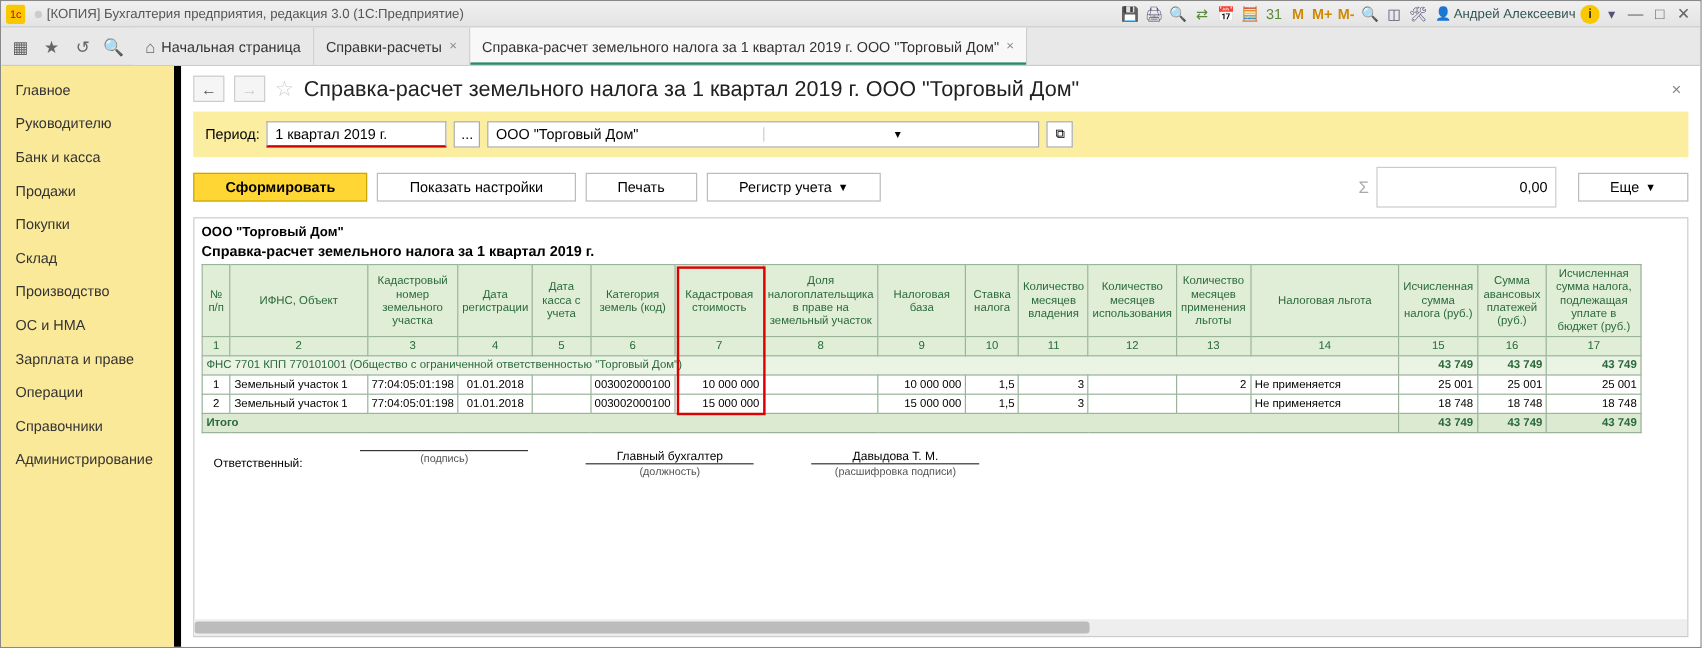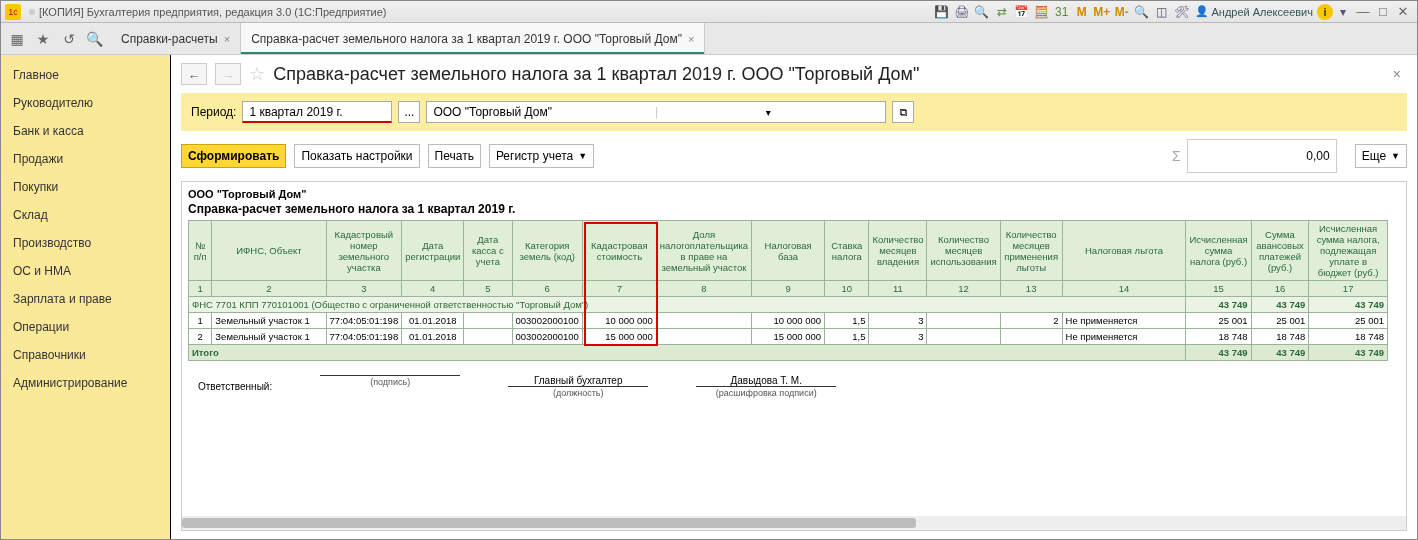--- a/index.html
+++ b/index.html
@@ -24,21 +24,21 @@
 .tabsbar .quick { display:flex;align-items:center;padding:0 6px; gap:6px; }
 .tabsbar .quick span{width:20px;height:20px;display:flex;align-items:center;justify-content:center;font-size:14px;color:#666;cursor:pointer;}
 .tab { display:flex;align-items:center;padding:0 10px;font-size:12px;color:#333;border-right:1px solid #ccc;cursor:pointer;background:#e8e8e8;position:relative; }
 .tab.home::before{content:"⌂";margin-right:5px;font-size:14px;color:#666;}
 .tab.active{background:#f8f8f8;}
 .tab.active::after{content:"";position:absolute;left:0;right:0;bottom:0;height:2px;background:#2a8a6f;}
 .tab .close{margin-left:6px;font-size:11px;color:#888;}
 
 
 .bodywrap{display:flex;height:calc(540px - 22px - 32px);}
-.sidebar{width:170px;background:#fbe99a;border-right:1px solid #000000;padding-top:6px;}
+.sidebar{width:150px;background:#fbe99a;border-right:6px solid #000000;padding-top:6px;}
 .sidebar .item{padding:7px 12px;font-size:12px;color:#333;cursor:pointer;}
 
 .main{flex:1;background:#fff;display:flex;flex-direction:column;overflow:hidden;}
 
 
 .pagehead{display:flex;align-items:center;padding:8px 10px 4px 10px;gap:8px;}
 .navbtn{width:26px;height:22px;border:1px solid #ccc;background:#f5f5f5;display:flex;align-items:center;justify-content:center;font-size:13px;color:#555;cursor:pointer;}
 .navbtn.disabled{color:#ccc;}
 .star{font-size:18px;color:#ccc;cursor:pointer;}
 .pagetitle{font-size:18px;color:#222;}
@@ -50,21 +50,21 @@
 .filterbar .inp{height:22px;border:1px solid #aaa;background:#fff;font-size:12px;padding:0 6px;display:flex;align-items:center;}
 .period{width:150px;border-bottom:2px solid #c00 !important;}
 .dots{width:22px;justify-content:center;cursor:pointer;}
 .org{width:460px;display:flex;}
 .org span{flex:1;}
 .orgsel{width:20px;border-left:1px solid #ccc;display:flex;align-items:center;justify-content:center;cursor:pointer;font-size:10px;}
 .orgext{width:22px;height:22px;border:1px solid #aaa;background:#fff;display:flex;align-items:center;justify-content:center;cursor:pointer;font-size:11px;}
 
 
 .toolbar{padding:8px 10px;display:flex;align-items:center;gap:8px;}
-.btn{height:24px;border:1px solid #bbb;background:#fff;font-size:12px;padding:0 6px;display:flex;align-items:center;cursor:pointer;}
+.btn{height:24px;border:1px solid #bbb;background:#fff;font-size:12px;padding:0 26px;display:flex;align-items:center;cursor:pointer;}
 .btn.primary{background:#ffd633;border-color:#c9a800;font-weight:bold;}
 .btn .dd{margin-left:5px;font-size:9px;}
 .sumbox{margin-left:auto;display:flex;align-items:center;gap:6px;}
 .sumbox .sig{font-size:14px;color:#aaa;}
 .sumbox .val{width:150px;height:22px;border:1px solid #ccc;text-align:right;padding:16px 6px;font-size:12px;display:flex;align-items:center;justify-content:flex-end;}
 .btn.more{margin-left:10px;}
 
 
 .report{flex:1;margin:0 10px 10px 10px;border:1px solid #ccc;overflow:auto;background:#fff;position:relative;}
 .reportinner{padding:6px;}
@@ -123,20 +123,23 @@
   <span class="wbtn">✕</span>
 </div>
 
 <div class="tabsbar">
   <div class="quick">
     <span>▦</span>
     <span>★</span>
     <span>↺</span>
     <span>🔍</span>
   </div>
+  <div class="tab home">
+      <span>Начальная страница</span>
+    </div>
   <div class="tab">
       <span>Справки-расчеты</span>
       <span class="close">×</span>
     </div>
   <div class="tab active">
       <span>Справка-расчет земельного налога за 1 квартал 2019 г. ООО "Торговый Дом"</span>
       <span class="close">×</span>
     </div>
 </div>
 

